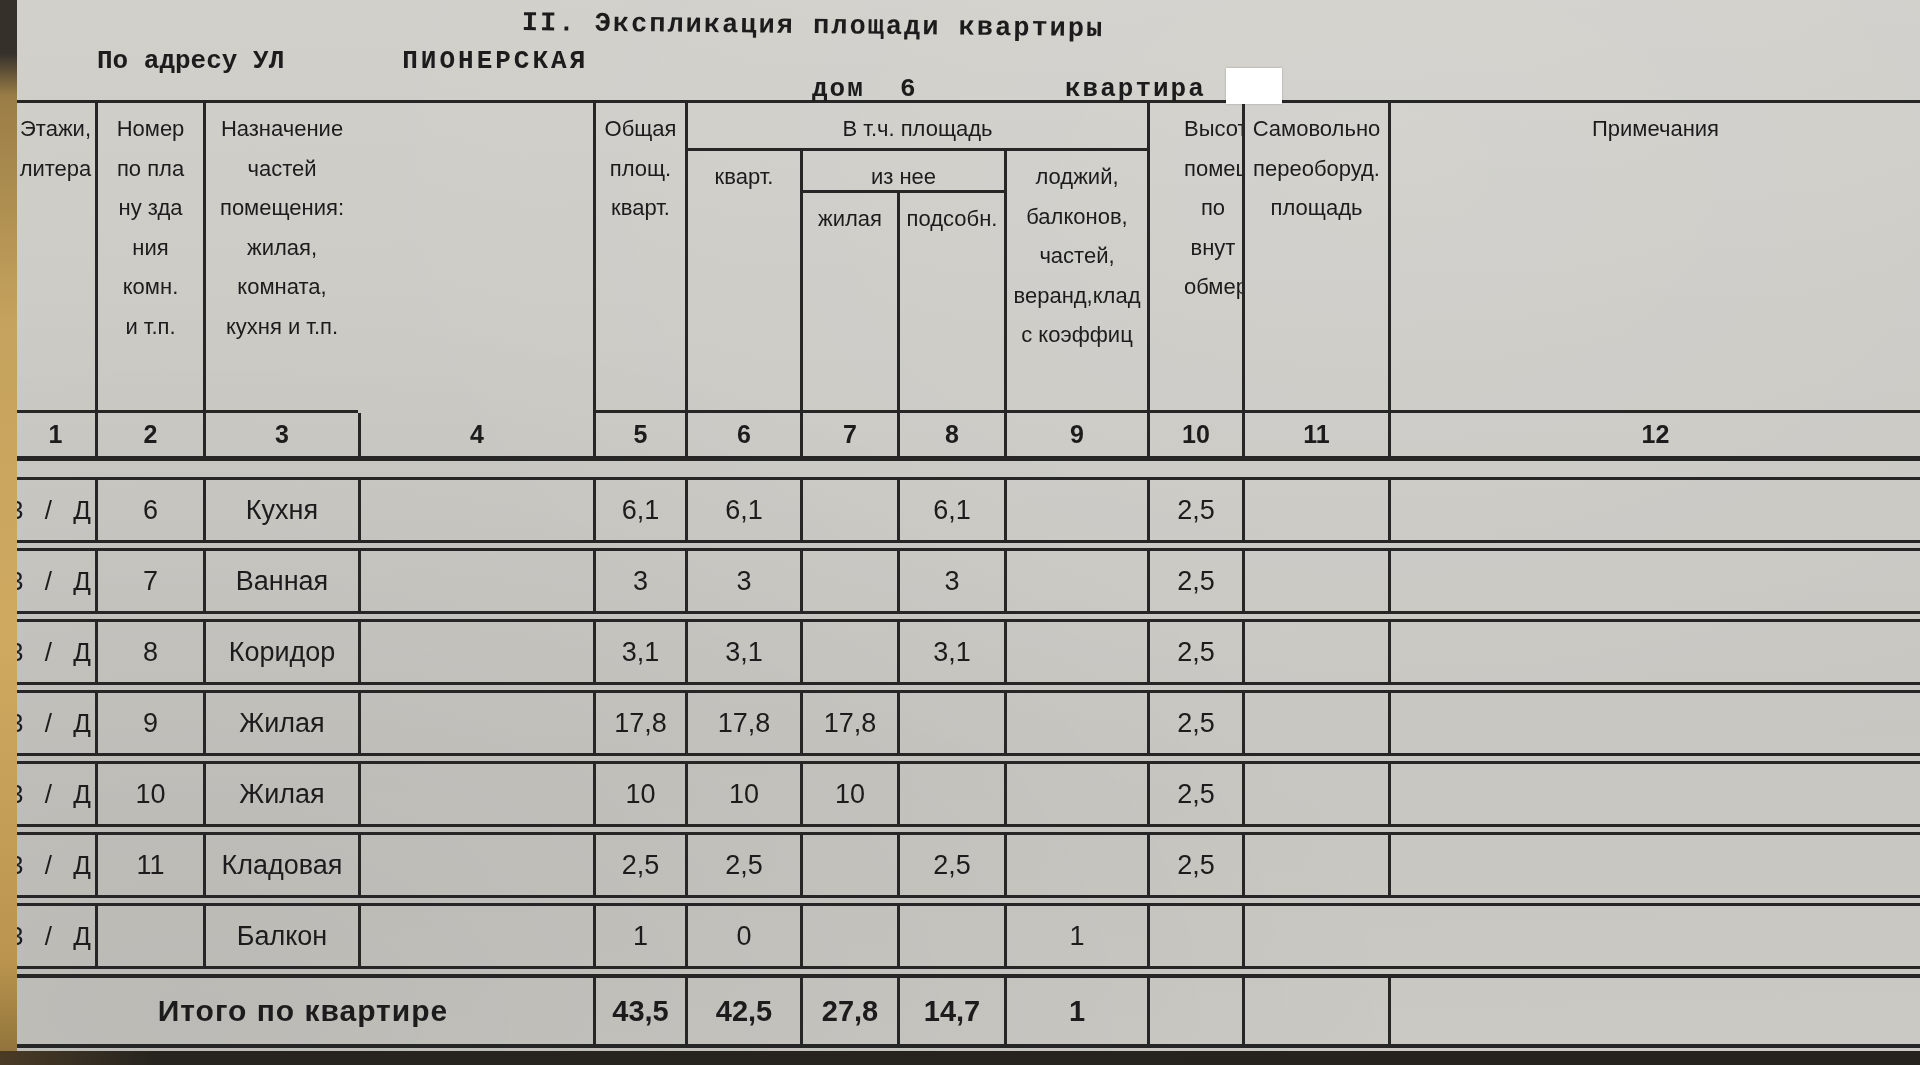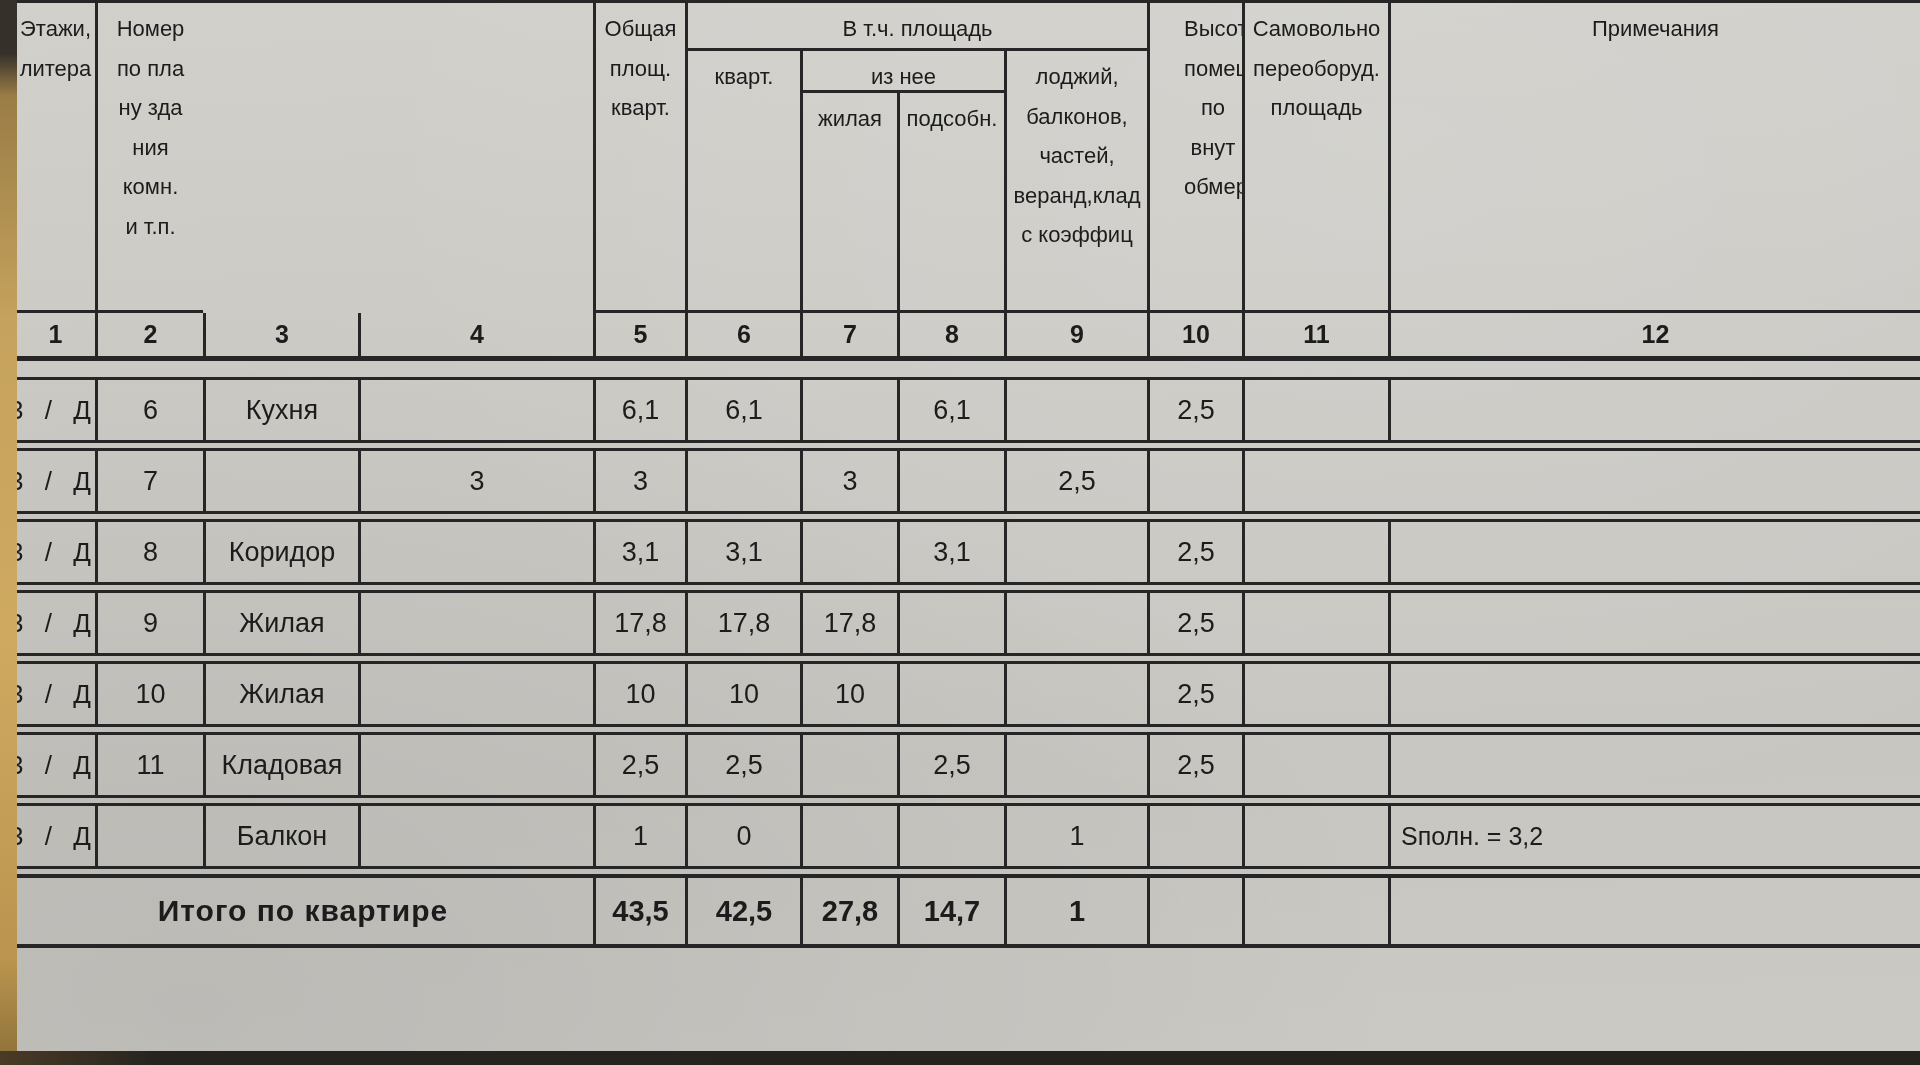--- a/index.html
+++ b/index.html
@@ -118,32 +118,50 @@
 </style>
 </head>
 <body>
 
 <div class="photo">
   <div class="edge-left"></div>
   <div class="edge-bottom"></div>
 
   <div class="content">
 
+    <div class="doc-header">
+      <div class="title">II. Экспликация площади квартиры</div>
+      <div class="addr1">
+        <span>По адресу УЛ</span><span class="street">ПИОНЕРСКАЯ</span>
+      </div>
+      <div class="house">
+        <span>дом</span>&nbsp;&nbsp;<span>6</span>
+      </div>
+      <div class="apt">
+        <span>квартира</span><span class="redaction"></span>
+      </div>
+    </div>
 
     <div class="tbl">
 
       <div class="thead">
         <div class="h1">Этажи,
 литера</div>
         <div class="h2">Номер
 по пла
 ну зда
 ния
 комн.
 и т.п.</div>
+        <div class="h3">Назначение
+частей
+помещения:
+жилая,
+комната,
+кухня и т.п.</div>
         <div class="h5">Общая
 площ.
 кварт.</div>
         <div class="hincl">В т.ч. площадь</div>
         <div class="h6">кварт.</div>
         <div class="hiznee">из нее</div>
         <div class="h7">жилая</div>
         <div class="h8">подсобн.</div>
         <div class="h9">лоджий,
 балконов,
@@ -200,20 +218,21 @@
             <div>6,1</div>
             <div></div>
             <div>2,5</div>
             <div></div>
             <div class="notes-cell"></div>
           </div>
 
           <div class="row">
             <div>3 / Д</div>
             <div>7</div>
+            <div>Ванная</div>
             <div></div>
             <div>3</div>
             <div>3</div>
             <div></div>
             <div>3</div>
             <div></div>
             <div>2,5</div>
             <div></div>
             <div class="notes-cell"></div>
           </div>
@@ -283,21 +302,20 @@
             <div></div>
             <div>Балкон</div>
             <div></div>
             <div>1</div>
             <div>0</div>
             <div></div>
             <div></div>
             <div>1</div>
             <div></div>
             <div></div>
-            <div class="notes-cell">Sполн. = 3,2</div>
           </div>
         </div>
 
       <div class="totals">
         <div class="tlabel">Итого по квартире</div>
         <div>43,5</div>
         <div>42,5</div>
         <div>27,8</div>
         <div>14,7</div>
         <div>1</div>

